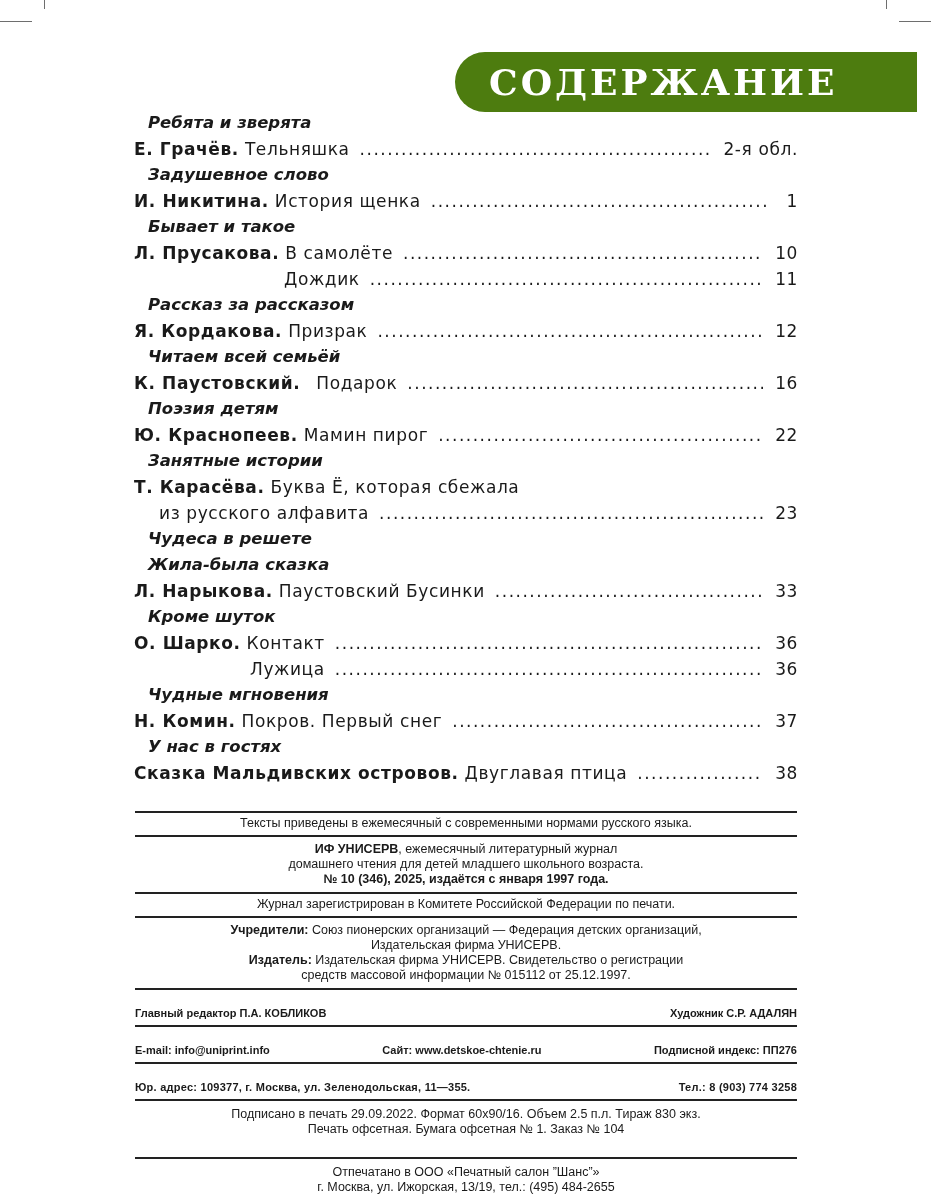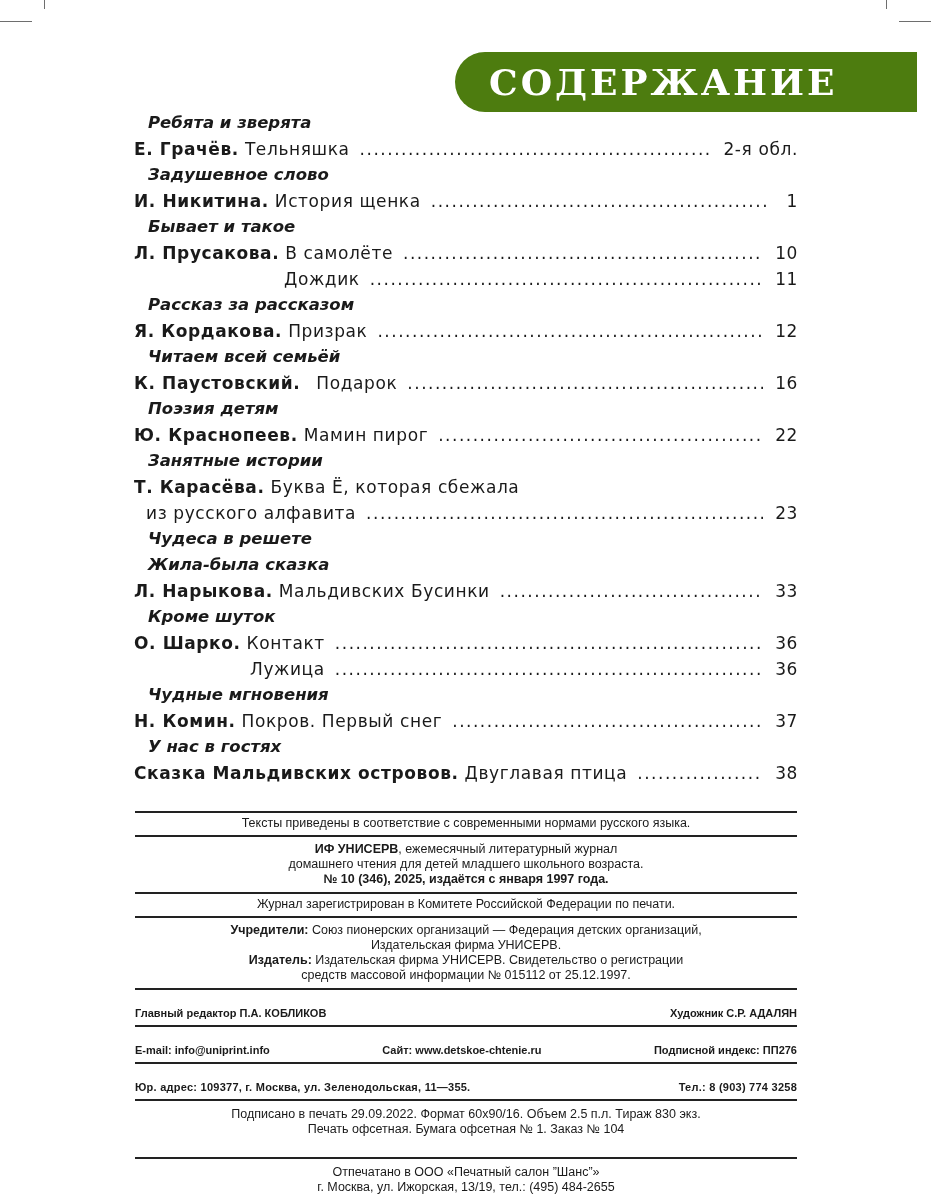--- a/index.html
+++ b/index.html
@@ -29,21 +29,21 @@
     height:26px; line-height:26px; display:flex; align-items:baseline;
     font-size:17px; letter-spacing:0.6px; white-space:nowrap;
   }
   .row .author { font-weight:bold; margin-right:6px; }
   .row .title { font-weight:normal; }
   .row .leader { flex:1; overflow:hidden; margin:0 12px 0 10px; color:#1a1a1a; letter-spacing:1.5px; }
   .row .leader::after { content:"................................................................................................................................................................"; }
   .row .page { text-align:right; min-width:20px; }
   .row.indent-title .title { margin-left:150px; }
   .row.indent-title2 .title { margin-left:116px; }
-  .row.cont .title { margin-left:12px; }
+  .row.cont .title { margin-left:25px; }
 
   
   .imprint { position:absolute; left:135px; top:811px; width:662px; font-family:"Liberation Sans", sans-serif; font-size:12.5px; color:#1a1a1a; }
   .rule { height:2px; background:#222; }
   .blk { text-align:center; line-height:15px; padding:3px 0 4px 0; }
   .blk b { font-weight:bold; }
   .line-row { display:flex; justify-content:space-between; font-weight:bold; line-height:18px; padding:14px 0 3px 0; font-size:11px; }
   .line-row.wide { letter-spacing:0.25px; }
 </style>
 </head>
@@ -122,21 +122,21 @@
     <span class="title">из русского алфавита</span>
     <span class="leader"></span>
     <span class="page">23</span>
   </div>
 
   <div class="sec">Чудеса в решете</div>
 
   <div class="sec">Жила-была сказка</div>
   <div class="row">
     <span class="author">Л. Нарыкова.</span>
-    <span class="title">Мальдивских Бусинки</span>
+    <span class="title">Паустовский Бусинки</span>
     <span class="leader"></span>
     <span class="page">33</span>
   </div>
 
   <div class="sec">Кроме шуток</div>
   <div class="row">
     <span class="author">О. Шарко.</span>
     <span class="title">Контакт</span>
     <span class="leader"></span>
     <span class="page">36</span>
@@ -159,21 +159,21 @@
   <div class="row">
     <span class="author">Сказка Мальдивских островов.</span>
     <span class="title">Двуглавая птица</span>
     <span class="leader"></span>
     <span class="page">38</span>
   </div>
 </div>
 
 <div class="imprint">
   <div class="rule"></div>
-  <div class="blk">Тексты приведены в соответствие с современными нормами русского языка.</div>
+  <div class="blk">Тексты приведены в ежемесячный с современными нормами русского языка.</div>
   <div class="rule"></div>
 
   <div class="blk" style="padding-top:5px;padding-bottom:5px;">
     <div><b>ИФ УНИСЕРВ</b><span>, ежемесячный литературный журнал</span></div>
     <div>домашнего чтения для детей младшего школьного возраста.</div>
     <div><b>№ 10 (346), 2025, издаётся с января 1997 года.</b></div>
   </div>
   <div class="rule"></div>
   <div class="blk">Журнал зарегистрирован в Комитете Российской Федерации по печати.</div>
   <div class="rule"></div>

